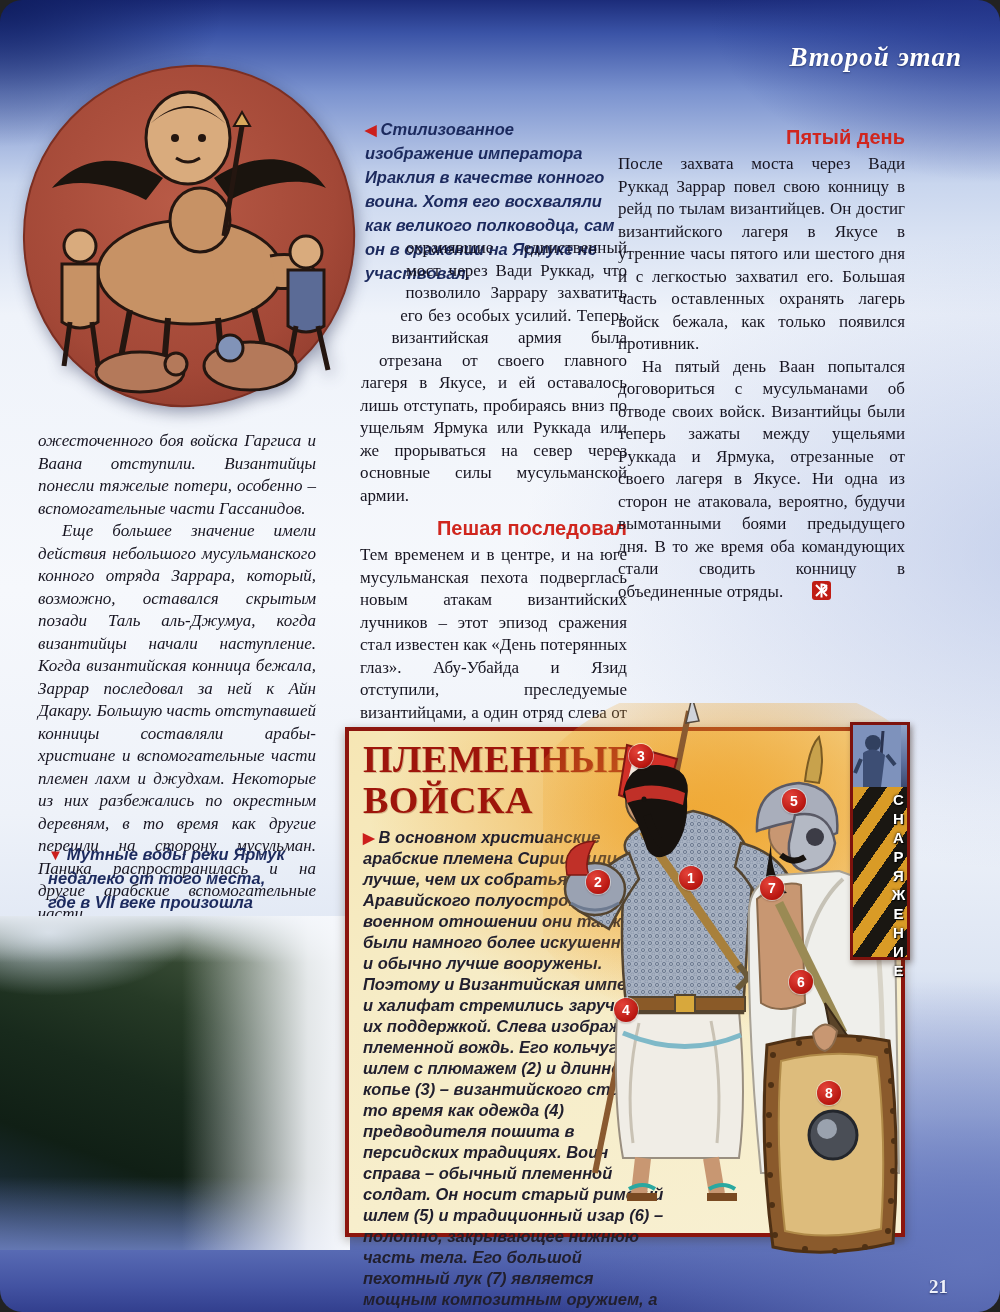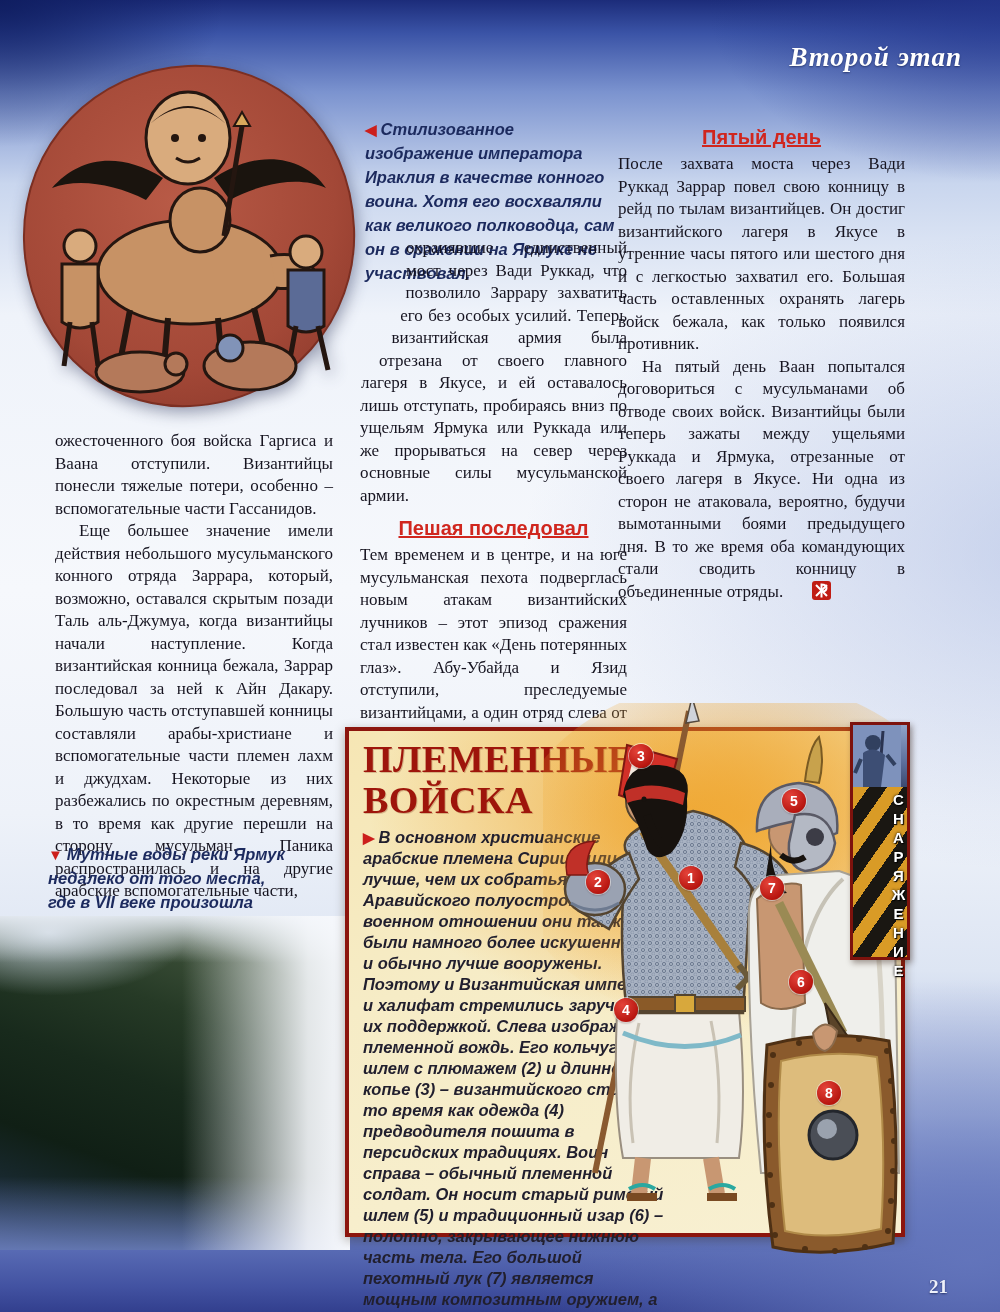--- a/index.html
+++ b/index.html
@@ -5,20 +5,21 @@
   html,body{margin:0;padding:0;background:#222;}
   .page{
     position:relative;width:1000px;height:1312px;overflow:hidden;
     font-family:"Liberation Serif",serif;
     background:
       radial-gradient(320px 210px at 0% 0%, rgba(14,28,94,.9), rgba(14,28,94,0) 70%),
       radial-gradient(420px 260px at 100% 0%, rgba(36,54,140,.75), rgba(36,54,140,0) 70%),
       radial-gradient(900px 520px at 108% 42%, rgba(148,168,218,.5), rgba(148,168,218,0) 62%),
       radial-gradient(620px 400px at 97% 96%, rgba(100,118,188,.9), rgba(100,118,188,0) 70%),
       linear-gradient(180deg,#1c2c7a 0%,#3a53a6 2.5%,#7b93cf 7%,#c9d6ee 14%,#eff3fa 24%,#f6f8fc 45%,#eef2f9 62%,#dde5f3 74%,#a9b8de 85%,#6a7ec2 93%,#4353a2 98%,#323f8e 100%);
+    border-radius: 22px;
   }
   
   .stage-header{
     position:absolute;top:42px;right:38px;color:#fff;
     font:italic bold 27px "Liberation Serif",serif;letter-spacing:1px;
     text-shadow:0 1px 2px rgba(10,20,60,.55);
   }
   
   .medallion{position:absolute;left:18px;top:60px;width:340px;height:352px;filter:drop-shadow(2px 5px 8px rgba(30,40,80,.45));}
   
@@ -26,26 +27,26 @@
     font:italic bold 16.5px/1.45 "Liberation Sans",sans-serif;
     color:#1c2a5e;
   }
   .cap-top{position:absolute;left:353px;top:118px;width:252px;margin-left:12px;}
   .cap-bottom{position:absolute;left:48px;top:843px;width:238px;}
   .tri{color:#cc1f1c;font-style:normal;font-size:15px;margin-right:4px;}
   
   .col{position:absolute;font-size:17px;line-height:22.5px;color:#161420;text-align:justify;}
   .col p{margin:0;}
   .col p.ind{text-indent:24px;}
-  .col-left{left:55px;top:430px;width:278px;}
+  .col-left{left:38px;top:430px;width:278px;font-style:italic;}
   .col-mid{left:360px;top:237px;width:267px;}
   .col-right{left:618px;top:116px;width:287px;}
   .subhead{
     font:bold 20px "Liberation Sans",sans-serif;color:#d0261e;
-    margin:10px 0 4px 0;text-align:center;text-decoration:underline;
+    margin:10px 0 4px 0;text-align:right;
   }
   .med-intrude{float:left;width:46px;height:165px;shape-outside:ellipse(150px 165px at -102px 15px);}
   .chirho{display:inline-block;vertical-align:-3px;margin-left:5px;}
   
   .landscape{
     position:absolute;left:0;top:916px;width:350px;height:334px;
     background:
       linear-gradient(to right, rgba(246,248,252,0) 52%, rgba(246,248,252,.9) 88%, #f6f8fc 100%),
       linear-gradient(to top, rgba(110,130,195,.85) 0%, rgba(110,130,195,0) 22%),
       linear-gradient(to bottom, rgba(235,240,248,.9) 0%, rgba(235,240,248,0) 14%),

